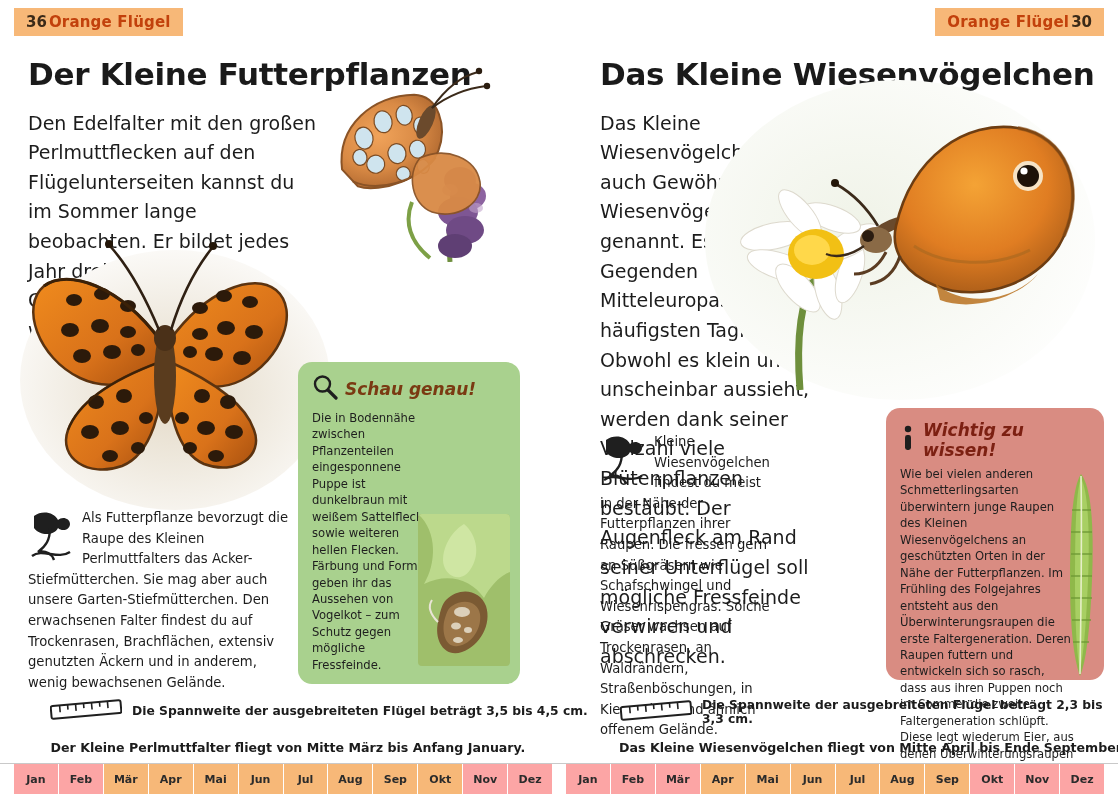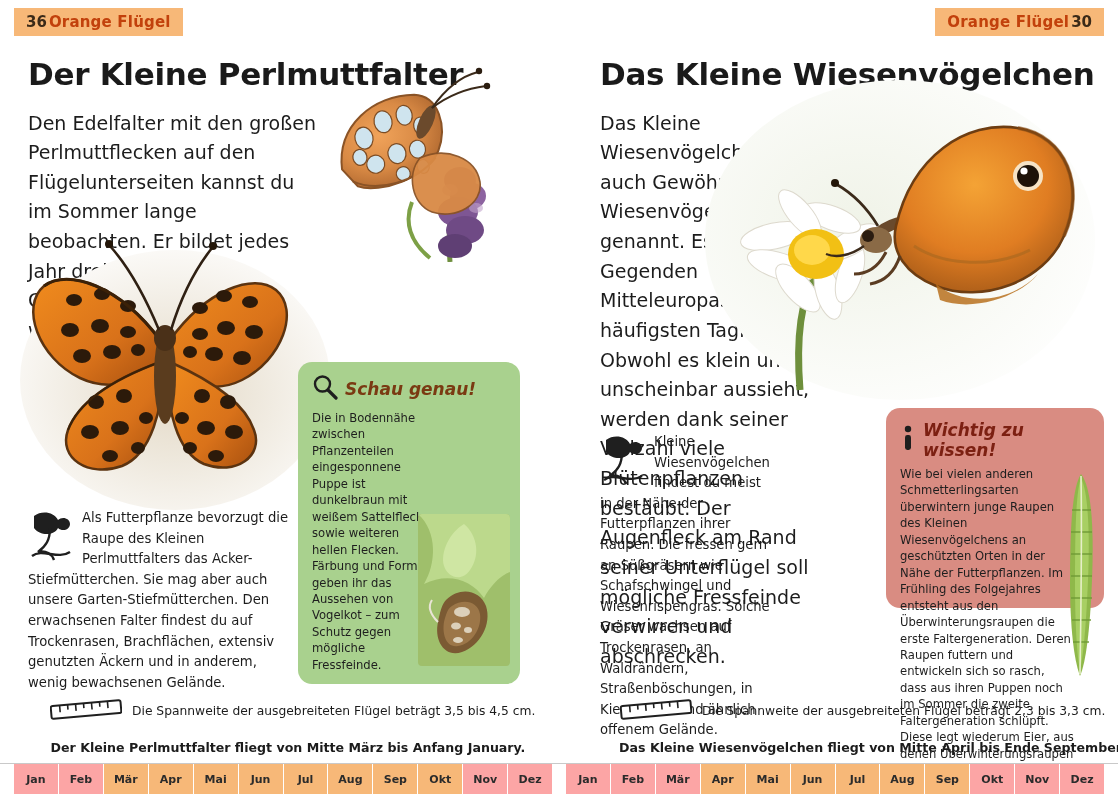--- a/index.html
+++ b/index.html
@@ -109,21 +109,21 @@
     left: 298px;
     top: 362px;
     width: 222px;
     height: 322px;
   }
   .callout.red {
     background: #d98c82;
     left: 888px;
     top: 408px;
     width: 218px;
-    height: 200px;
+    height: 272px;
     left: auto;
     right: 14px;
   }
   .callout-head {
     display: flex;
     align-items: center;
     gap: 7px;
     margin-bottom: 6px;
   }
   .callout-head .ttl {
@@ -180,21 +180,21 @@
   .ruler-row {
     position: absolute;
     display: flex;
     align-items: center;
     gap: 10px;
   }
   .rl-left  { left: 50px;  top: 698px; }
   .rl-right { left: 620px; top: 698px; }
   .ruler-row .rtxt {
     font-size: 12.3px;
-    font-weight: normal;
+    font-weight: bold;
     color: #1c1c1c;
   }
 
   
   .flight {
     position: absolute;
     font-size: 12.6px;
     font-weight: bold;
     color: #1c1c1c;
     text-align: center;
@@ -240,21 +240,21 @@
   <div class="hdr hdr-left">
     <span class="num">36</span>
     <span class="cat">Orange Flügel</span>
   </div>
   <div class="hdr hdr-right">
     <span class="cat">Orange Flügel</span>
     <span class="num">30</span>
   </div>
 
   <div class="col col-left">
-    <h1 class="title">Der Kleine Perlmuttfalter</h1>
+    <h1 class="title">Der Kleine Futterpflanzen</h1>
     <div class="body-text intro-left">Den Edelfalter mit den großen Perlmuttflecken auf den Flügelunterseiten kannst du im Sommer lange beobachten. Er bildet jedes Jahr drei oder vier Generationen. Zudem wandern weitere Tiere aus dem Süden zu uns.</div>
   </div>
 
   <div class="photo ph-under">
     <svg viewBox="0 0 228 200" width="228" height="200">
       <defs>
         <radialGradient id="wingU" cx="40%" cy="40%" r="70%">
           <stop offset="0%" stop-color="#f0a35a"></stop>
           <stop offset="55%" stop-color="#d98a45"></stop>
           <stop offset="100%" stop-color="#a8622c"></stop>

